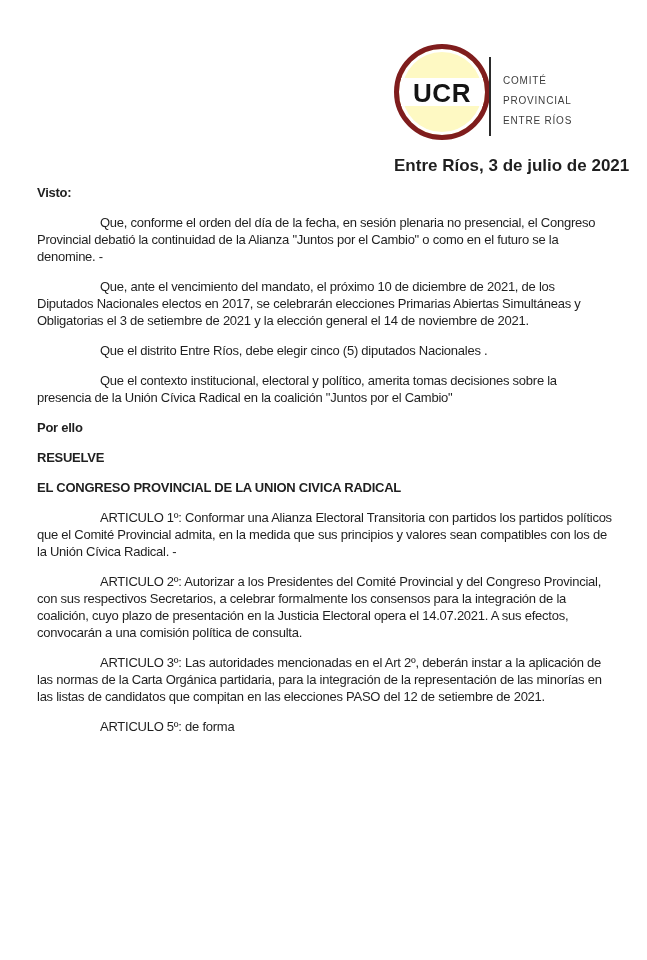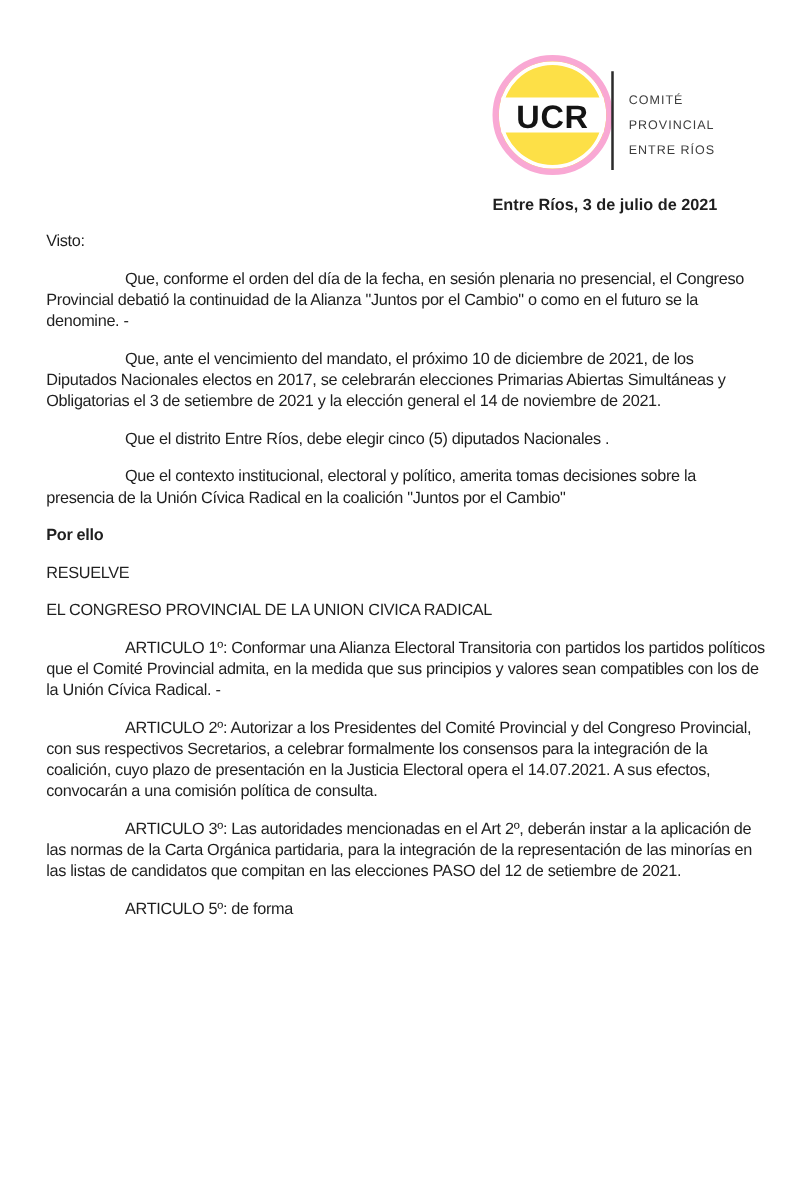--- a/index.html
+++ b/index.html
@@ -23,22 +23,22 @@
     left: 394px;
     top: 44px;
   }
   .ucr-roundel {
     position: absolute;
     left: 0;
     top: 0;
     width: 86px;
     height: 86px;
     border-radius: 50%;
-    background: #fde047;
-    border: 5px solid #f9a8d4;
+    background: #fef9c3;
+    border: 5px solid #7f1d1d;
     box-shadow: inset 0 0 0 3px #ffffff;
   }
   .ucr-band {
     position: absolute;
     left: 2px;
     right: 2px;
     top: 50%;
     transform: translateY(-50%);
     height: 28px;
     background: #ffffff;
@@ -71,21 +71,21 @@
     letter-spacing: 0.8px;
     color: #3d3d3d;
     white-space: nowrap;
   }
 
   
   .date-line {
     position: absolute;
     left: 394px;
     top: 156px;
-    font-size: 13px;
+    font-size: 17px;
     font-weight: bold;
     color: #1f1f1f;
     white-space: nowrap;
   }
 
   
   .doc-body {
     position: absolute;
     left: 37px;
     top: 184px;
@@ -93,21 +93,21 @@
     font-size: 13px;
     line-height: 17px;
     letter-spacing: -0.25px;
     color: #1f1f1f;
   }
   .para {
     margin: 0 0 13px 0;
     white-space: pre-wrap;
   }
   .para.bold {
-    font-weight: normal;
+    font-weight: bold;
   }
   .para.body {
     text-indent: 63px;
   }
   .para.plain {
     font-weight: bold;
   }
 </style>
 </head>
 <body>

